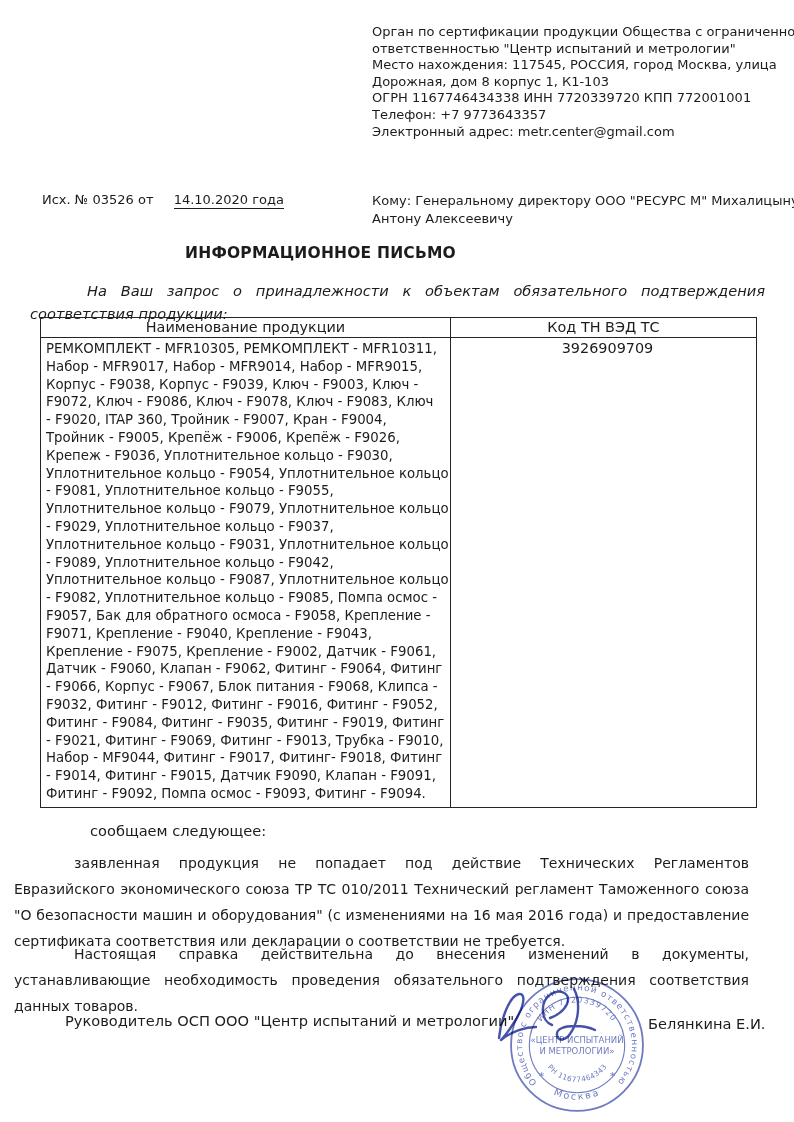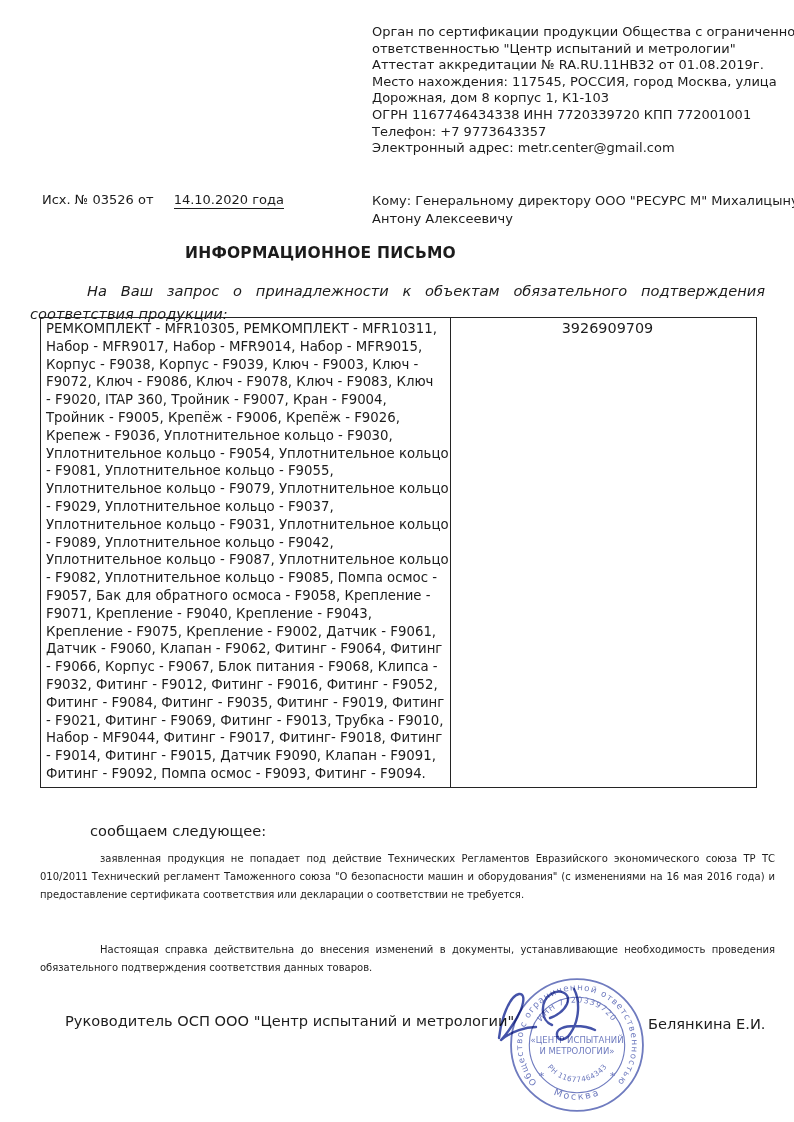--- a/index.html
+++ b/index.html
@@ -34,22 +34,22 @@
   .trow { display:flex; }
   .thead { border-bottom:1.5px solid #242424; }
   .th { font-size:14.4px; text-align:center; padding:1px 0 2px; }
   .col1 { width:409px; }
   .col2 { flex:1; border-left:1.5px solid #242424; }
   .cell-products { padding:2px 2px 4px 5px; font-size:13.3px; line-height:17.8px; overflow:hidden; }
   .cell-products div { white-space:nowrap; }
   .cell-code { font-size:14.4px; text-align:center; padding-top:2px;padding-left:8px; }
   .after-table { position:absolute; left:90px; top:822px; font-size:14.6px; }
   .para {
-    position:absolute; left:40px; width:735px;
-    font-size:10px; line-height:18px; text-align:justify; text-indent:60px;
+    position:absolute; left:14px; width:735px;
+    font-size:14px; line-height:26px; text-align:justify; text-indent:60px;
   }
   .para-1 { top:850px; }
   .para-2 { top:941px; }
   .sig-title { position:absolute; left:65px; top:1012px; font-size:14.6px; white-space:nowrap; }
   .sig-name  { position:absolute; left:612px; top:1015px; font-size:14.6px; white-space:nowrap;margin-left:36px; }
   .stamp {
     position:absolute; left:508px; top:976px; width:138px; height:138px;
     mix-blend-mode:multiply; opacity:.88;
   }
   .signature-scribble {
@@ -58,40 +58,43 @@
   }
 </style>
 </head>
 <body>
 
 <div class="page">
 
   <div class="letterhead">
       <div>Орган по сертификации продукции Общества с ограниченной</div>
       <div>ответственностью "Центр испытаний и метрологии"</div>
-      <div>Аттестат аккредитации № RA.RU.11НВ32 от 01.08.2019г.</div>
       <div>Место нахождения: 117545, РОССИЯ, город Москва, улица</div>
       <div>Дорожная, дом 8 корпус 1,  К1-103</div>
       <div>ОГРН 1167746434338 ИНН 7720339720 КПП 772001001</div>
       <div>Телефон: +7 9773643357</div>
       <div>Электронный адрес: metr.center@gmail.com</div>
     </div>
 
   <div class="ref"><span>Исх. № 03526 от </span><span class="date">14.10.2020 года</span></div>
 
   <div class="addressee">
       <div>Кому: Генеральному директору ООО "РЕСУРС М" Михалицыну</div>
       <div>Антону Алексеевичу</div>
     </div>
 
   <div class="title">ИНФОРМАЦИОННОЕ ПИСЬМО</div>
 
   <div class="intro">На Ваш запрос о принадлежности к объектам обязательного подтверждения соответствия продукции:</div>
 
   <div class="products-table">
+    <div class="trow thead">
+      <div class="th col1">Наименование продукции</div>
+      <div class="th col2">Код ТН ВЭД ТС</div>
+    </div>
     <div class="trow">
       <div class="cell-products col1">
           <div>РЕМКОМПЛЕКТ - MFR10305, РЕМКОМПЛЕКТ - MFR10311,</div>
           <div>Набор - MFR9017, Набор - MFR9014, Набор - MFR9015,</div>
           <div>Корпус - F9038, Корпус - F9039, Ключ - F9003, Ключ -</div>
           <div>F9072, Ключ - F9086, Ключ - F9078, Ключ - F9083, Ключ</div>
           <div>- F9020, ITAP 360, Тройник - F9007, Кран - F9004,</div>
           <div>Тройник - F9005, Крепёж - F9006, Крепёж - F9026,</div>
           <div>Крепеж - F9036, Уплотнительное кольцо - F9030,</div>
           <div>Уплотнительное кольцо - F9054, Уплотнительное кольцо</div>

